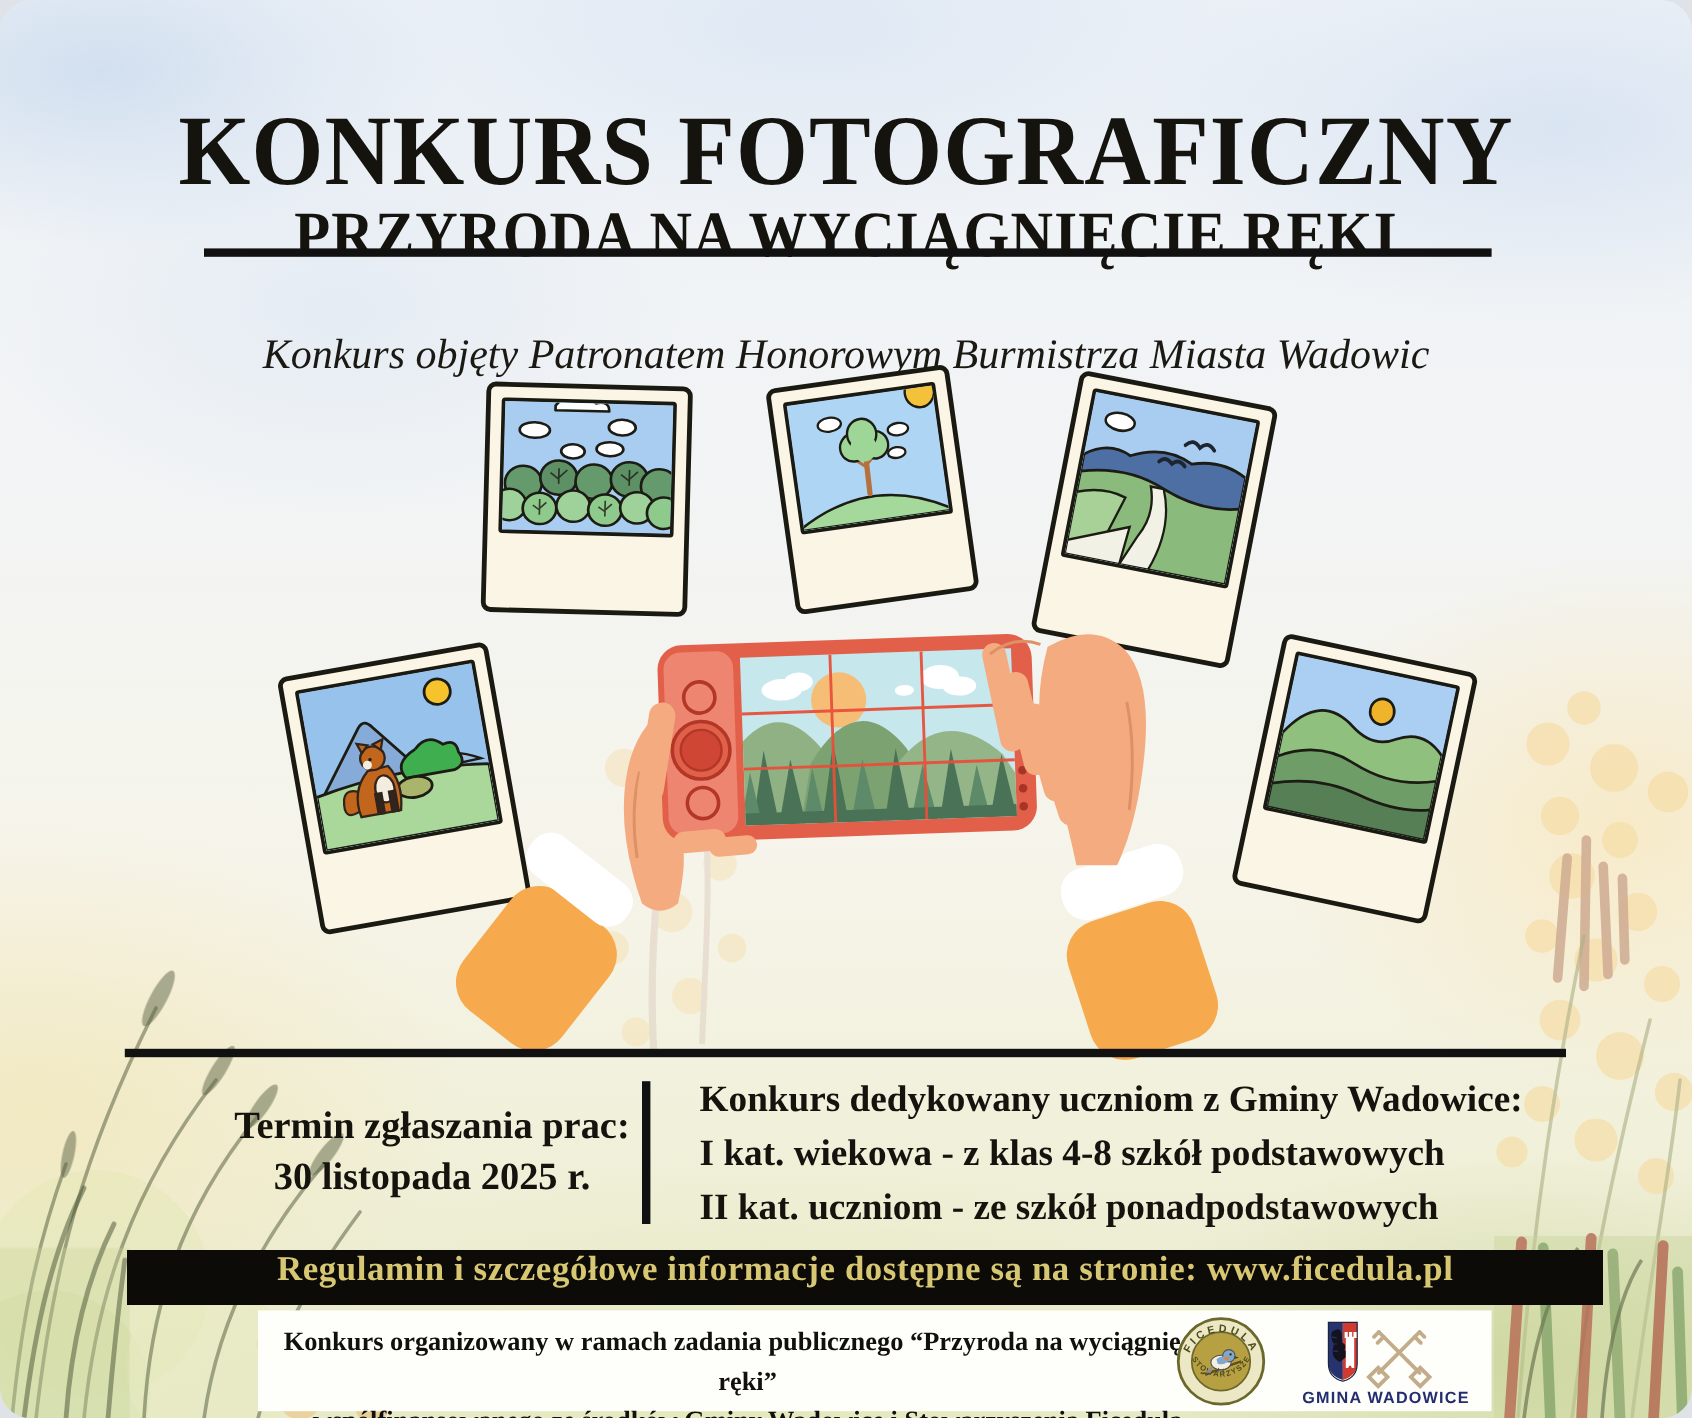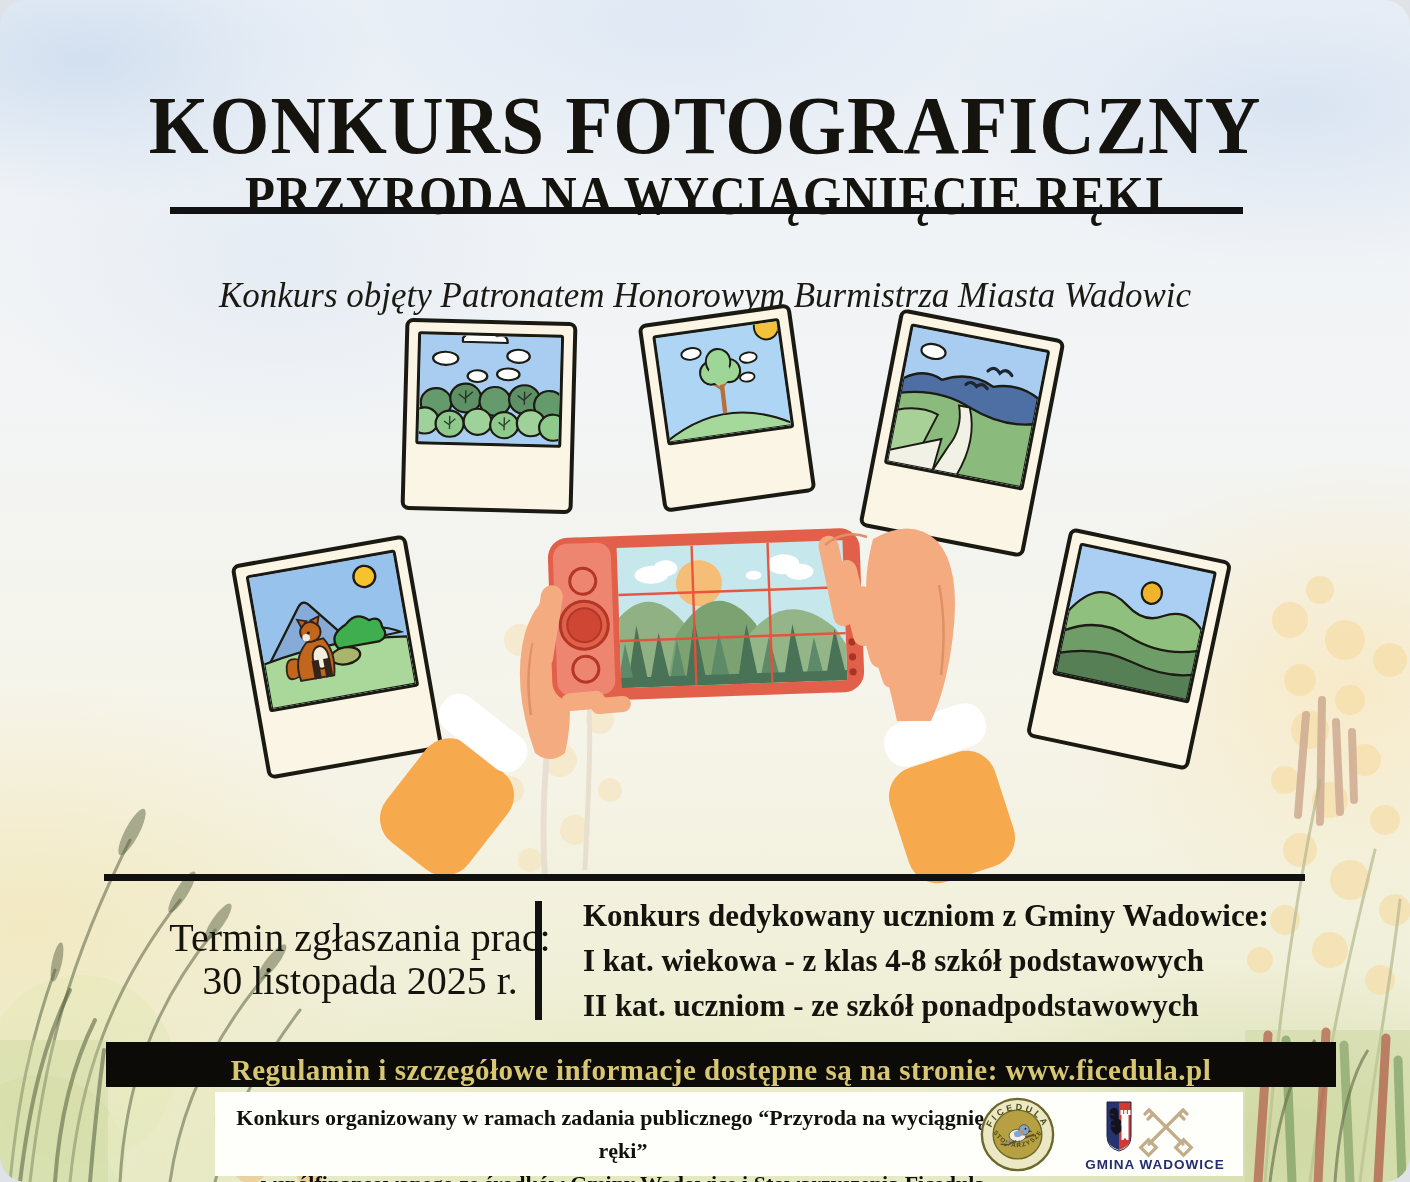--- a/index.html
+++ b/index.html
@@ -42,31 +42,31 @@
   }
   .polaroid .photo{
     width:100%;height:calc(100% - 62px);border:3px solid #1a1a12;border-radius:3px;
     overflow:hidden;box-sizing:border-box;background:#a9cdf1;
   }
   .photo svg{display:block;width:100%;height:100%;}
   
   .info-hr{position:absolute;left:104px;top:874px;width:1201px;height:7px;background:#111;}
   .deadline{
     position:absolute;left:150px;top:916px;width:420px;text-align:center;
-    font-size:40px;font-weight:normal;line-height:43px;color:#15130e;
+    font-size:32px;font-weight:bold;line-height:43px;color:#15130e;
   }
   .v-divider{position:absolute;left:535px;top:901px;width:7px;height:119px;background:#111;}
   .categories{
     position:absolute;left:563px;top:893px;width:700px;
     font-size:31px;font-weight:bold;line-height:45px;color:#15130e;margin-left:20px;
   }
   
   .banner{
     position:absolute;left:106px;top:1042px;width:1230px;height:45px;background:#0c0b07;
-    display:flex;align-items:flex-end;justify-content:center;
+    display:flex;align-items:flex-start;justify-content:center;
   }
   .banner span{font-size:29px;font-weight:bold;color:#d8c772;letter-spacing:.5px;}
   
   .footer{
     position:absolute;left:215px;top:1092px;width:1028px;height:84px;background:#fefefb;
   }
   .footer-text{
     position:absolute;left:8px;top:9px;width:800px;text-align:center;
     font-size:22px;font-weight:bold;line-height:33px;color:#12100c;
   }

